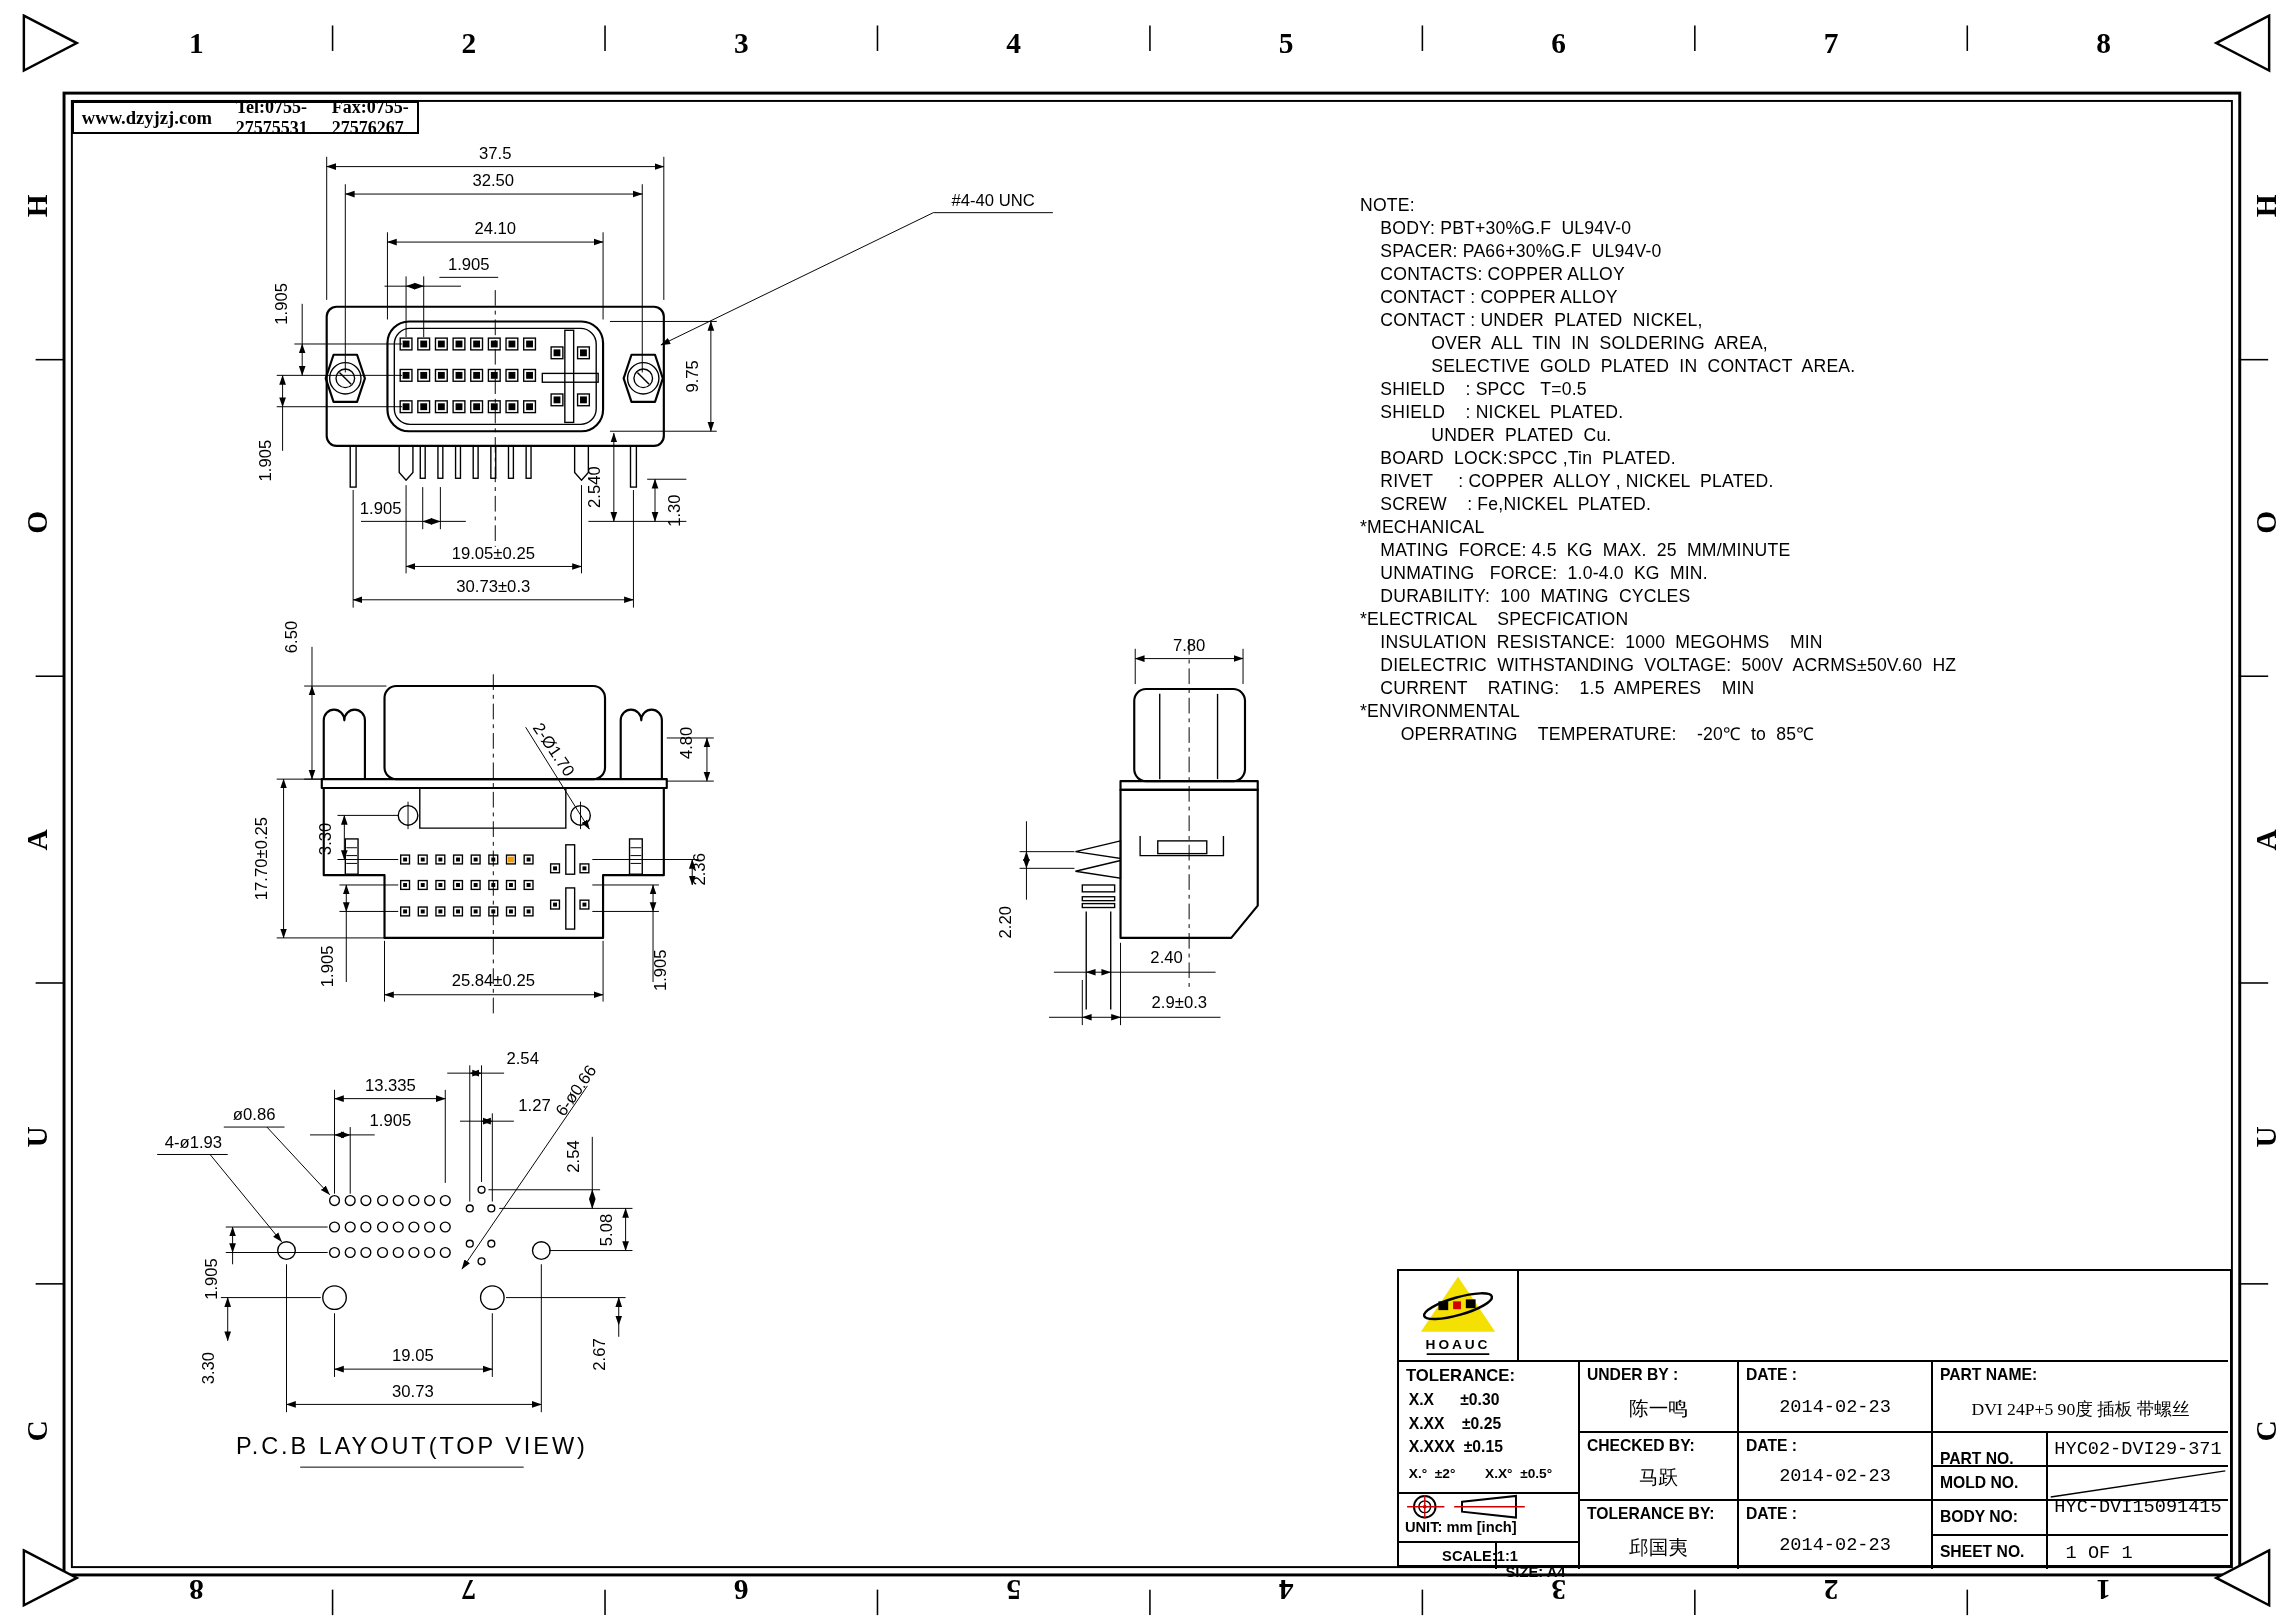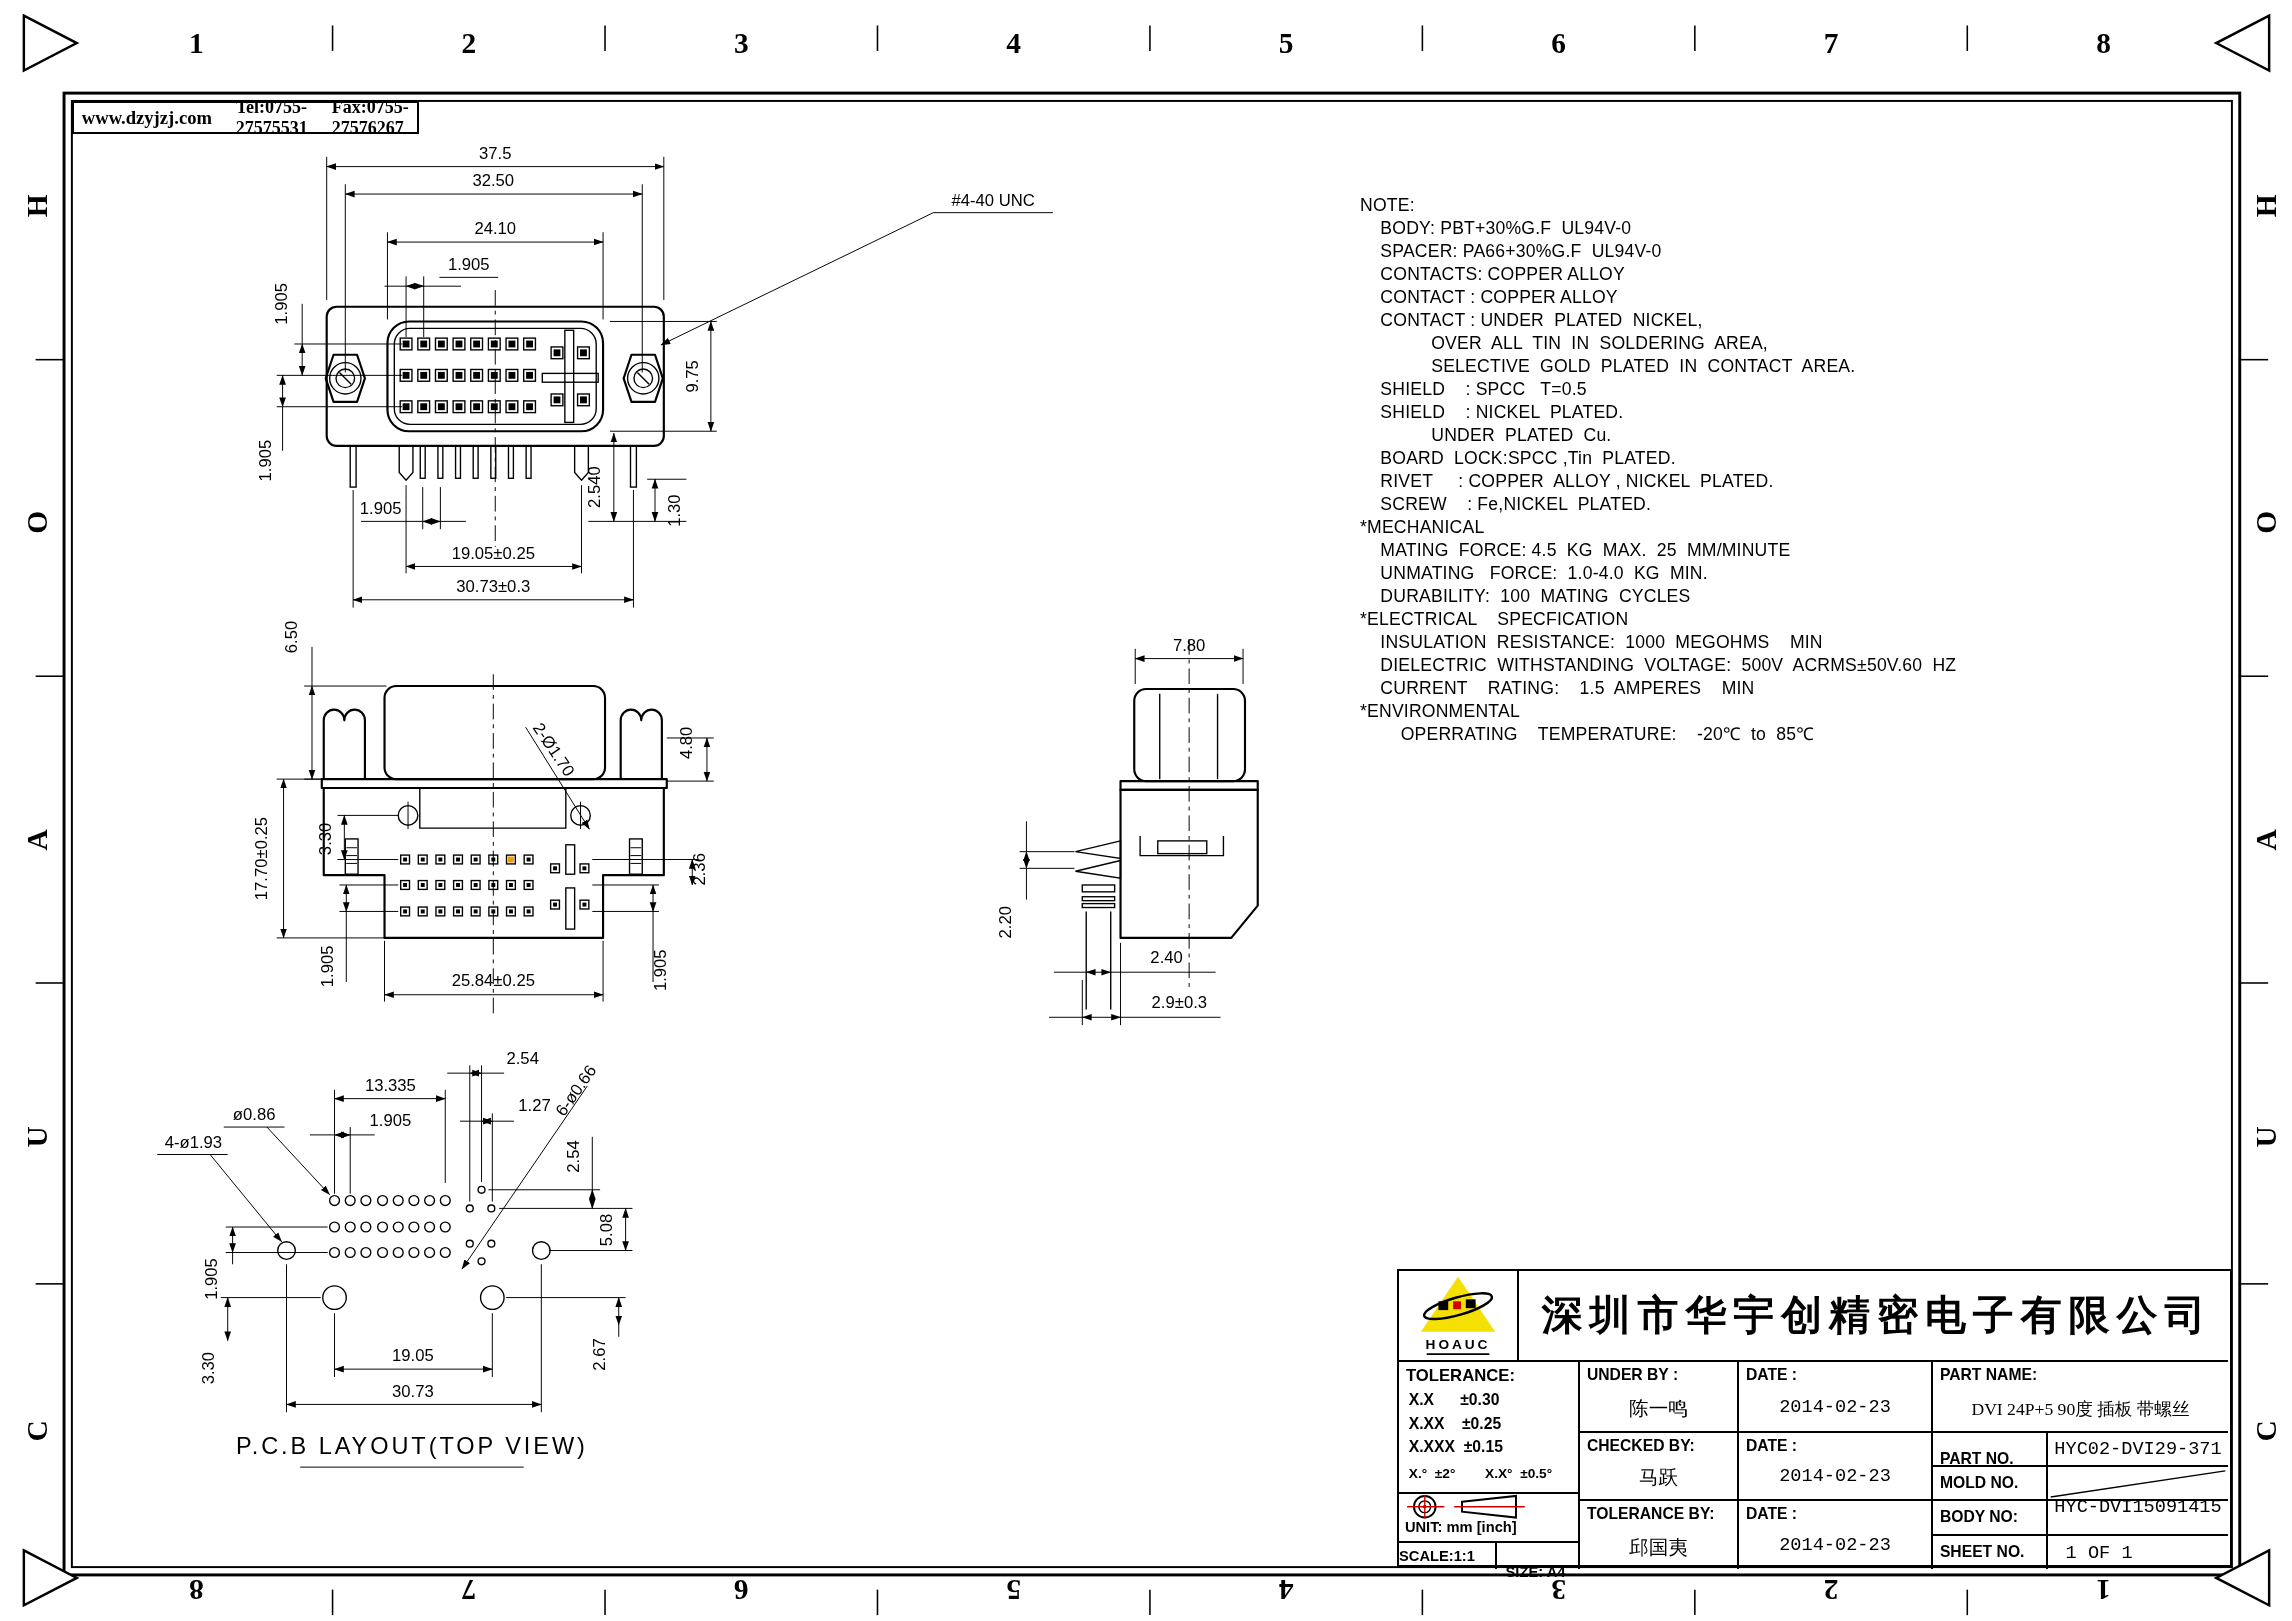--- a/index.html
+++ b/index.html
@@ -29,21 +29,21 @@
   .tb{position:absolute;left:1397px;top:1269px;width:835px;height:298px;border:2.9px solid #000;box-sizing:border-box;}
   .tb .ln{position:absolute;background:#000;}
   .tb .cell{position:absolute;box-sizing:border-box;}
   .tb .lab{position:absolute;left:6.9px;top:3.9px;font-weight:bold;font-size:15.7px;white-space:nowrap;}
   .tb .val{position:absolute;left:0;right:0;text-align:center;font-family:"Liberation Serif",serif;font-size:19.6px;white-space:nowrap;}
   .tb .mono{font-family:"Liberation Mono",monospace;font-size:18.6px;}
   .company{position:absolute;left:123px;top:0;width:710px;height:89px;line-height:89px;text-align:center;
            font-family:"Liberation Serif",serif;font-size:41px;font-weight:600;letter-spacing:6.9px;white-space:nowrap;}
   .tolrow{position:absolute;left:9.8px;font-weight:bold;font-size:15.7px;white-space:pre;}
   .unitline{position:absolute;left:5.9px;top:248px;width:170px;font-weight:bold;font-size:14.7px;white-space:nowrap;}
-  .scale{position:absolute;left:0;top:272px;width:119px;height:26.5px;line-height:26.5px;text-align:left;font-weight:bold;font-size:14.7px;}
+  .scale{position:absolute;left:0;top:272px;width:119px;height:26.5px;line-height:26.5px;text-align:right;font-weight:bold;font-size:14.7px;}
   .size{position:absolute;left:98px;top:272px;width:77px;height:26.5px;line-height:26.5px;text-align:center;font-weight:bold;font-size:14.7px;margin-top:16px;}
   .logo{position:absolute;left:0;top:0;width:118px;height:89px;}
 </style>
 </head>
 <body>
 
 <div id="page">
 
 <svg width="2293" height="1621" viewBox="0 0 2339 1654">
 <defs>
@@ -531,21 +531,20 @@
     <svg width="118" height="89" viewBox="0 0 120 91">
       <polygon points="60,6 22,62 98,62" fill="#F5E003"></polygon>
       <ellipse cx="60" cy="36" rx="36" ry="9" fill="none" stroke="#000" stroke-width="2.5" transform="rotate(-16 60 36)"></ellipse>
       <rect x="40" y="31" width="10" height="9" fill="#000"></rect>
       <rect x="68" y="29" width="10" height="9" fill="#000"></rect>
       <rect x="55" y="31" width="8" height="8" fill="#d40000"></rect>
       <text x="60" y="80" text-anchor="middle" style="font-size:14px;font-weight:bold;letter-spacing:3px;font-family:'Liberation Sans',sans-serif">HOAUC</text>
       <line x1="28" y1="85" x2="92" y2="85" stroke="#000" stroke-width="2"></line>
     </svg>
   </div>
-  <div class="company">深圳市华宇创精密电子有限公司</div>
 
   <div class="cell" style="left:0;top:91px;width:179px;height:129px">
     <div class="lab" style="font-size:16.7px">TOLERANCE:</div>
     <div class="tolrow" style="top:29px">X.X      ±0.30</div>
     <div class="tolrow" style="top:53px">X.XX    ±0.25</div>
     <div class="tolrow" style="top:76px">X.XXX  ±0.15</div>
     <div class="tolrow" style="top:104px;font-size:13.7px">X.°  ±2°</div>
     <div class="tolrow" style="top:104px;left:86px;font-size:13.7px">X.X°  ±0.5°</div>
   </div>
 

